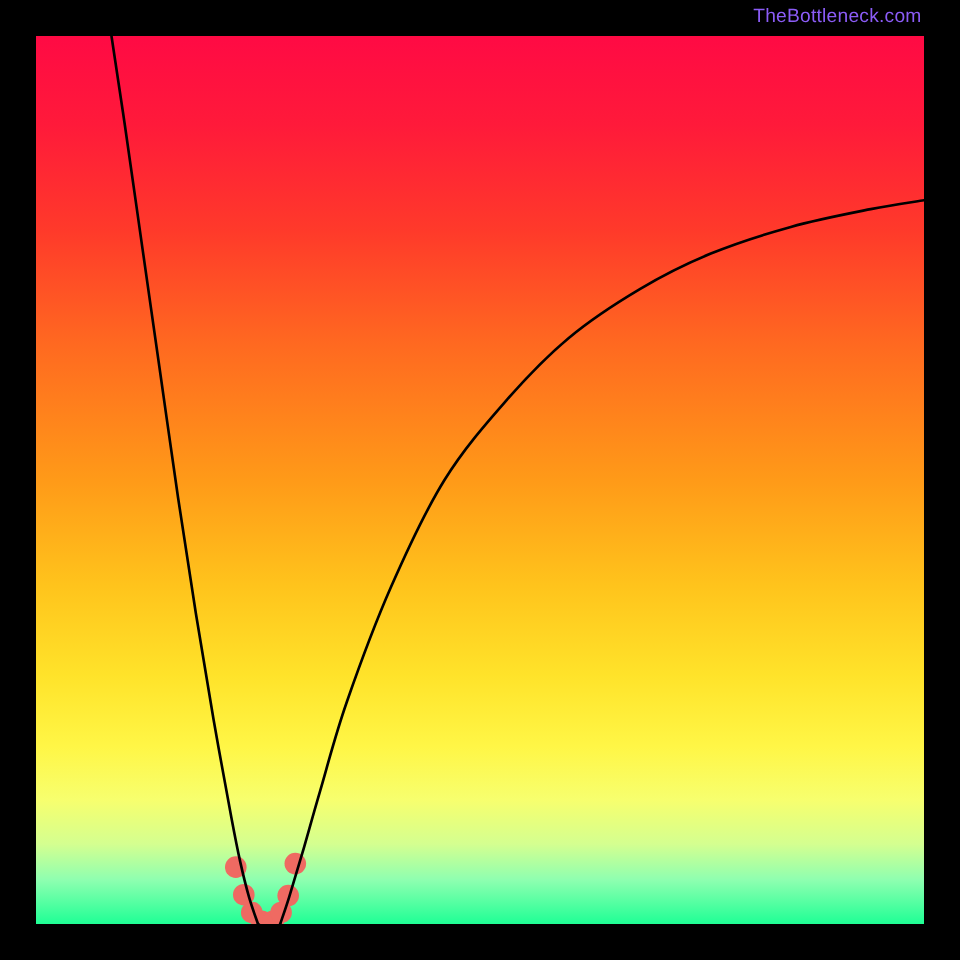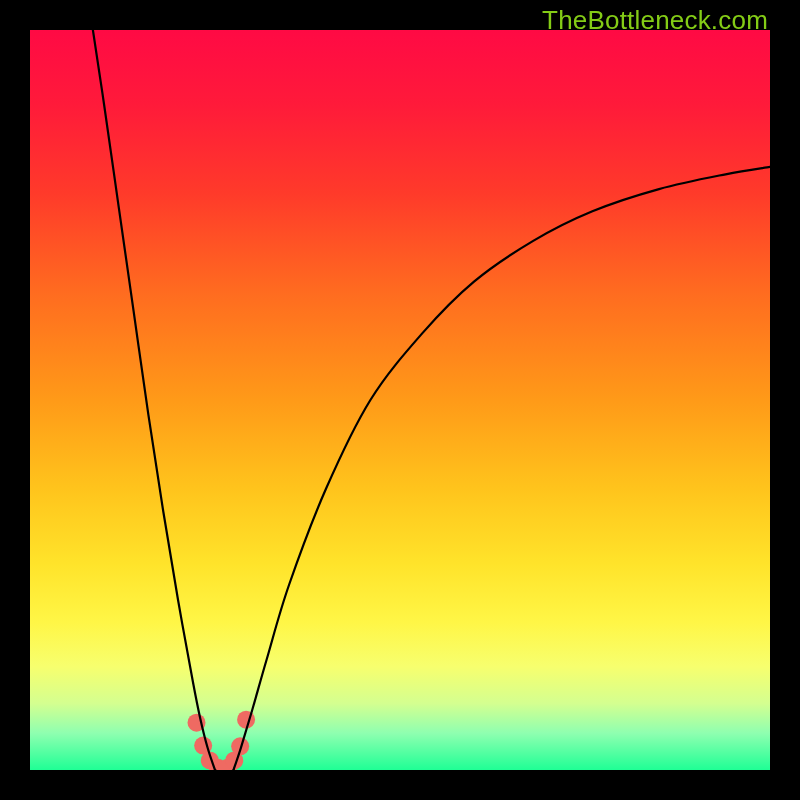--- a/index.html
+++ b/index.html
@@ -31,23 +31,23 @@
     left: 0;
     top: 0;
     width: 100%;
     height: 100%;
   }
   .watermark {
     position: absolute;
     top: 5px;
     right: 32px;
     font-family: Arial, Helvetica, sans-serif;
-    font-size: 26px;
+    font-size: 16px;
     font-weight: 500;
-    color: #84cc16;
+    color: #8b5cf6;
     letter-spacing: 0.2px;
   }
   svg.curves {
     position: absolute;
     left: 0;
     top: 0;
     width: 100%;
     height: 100%;
   }
 </style>

